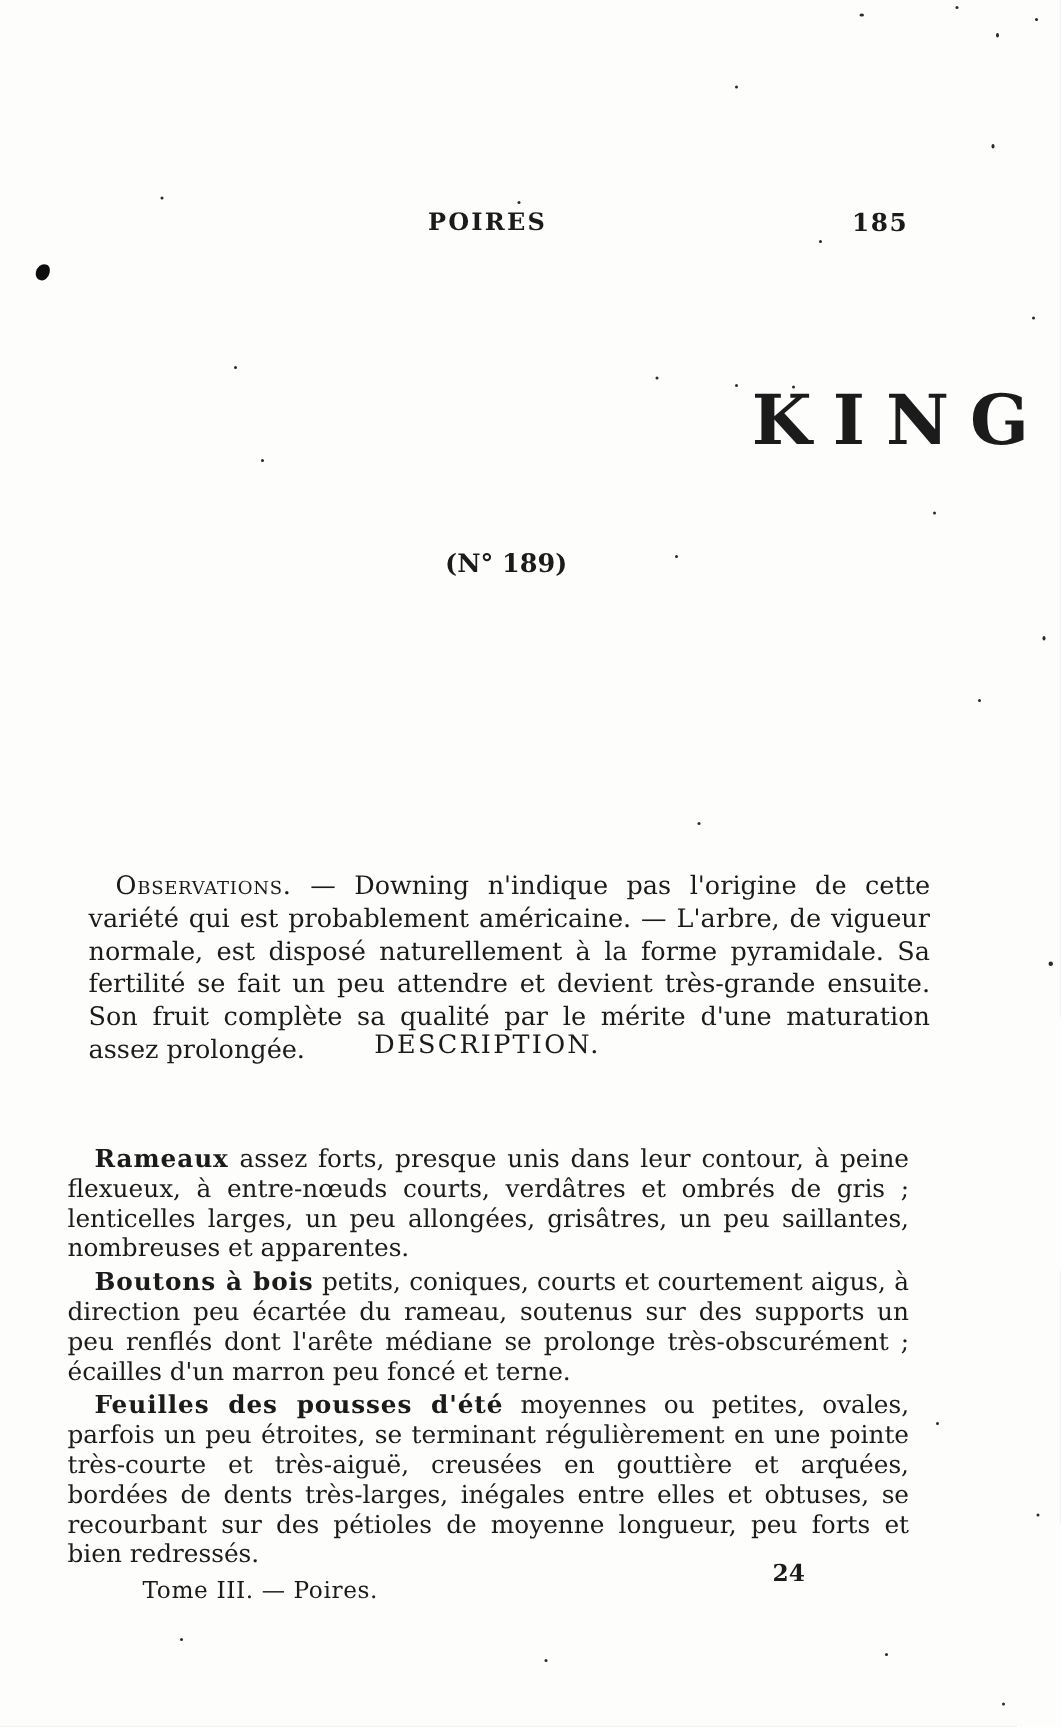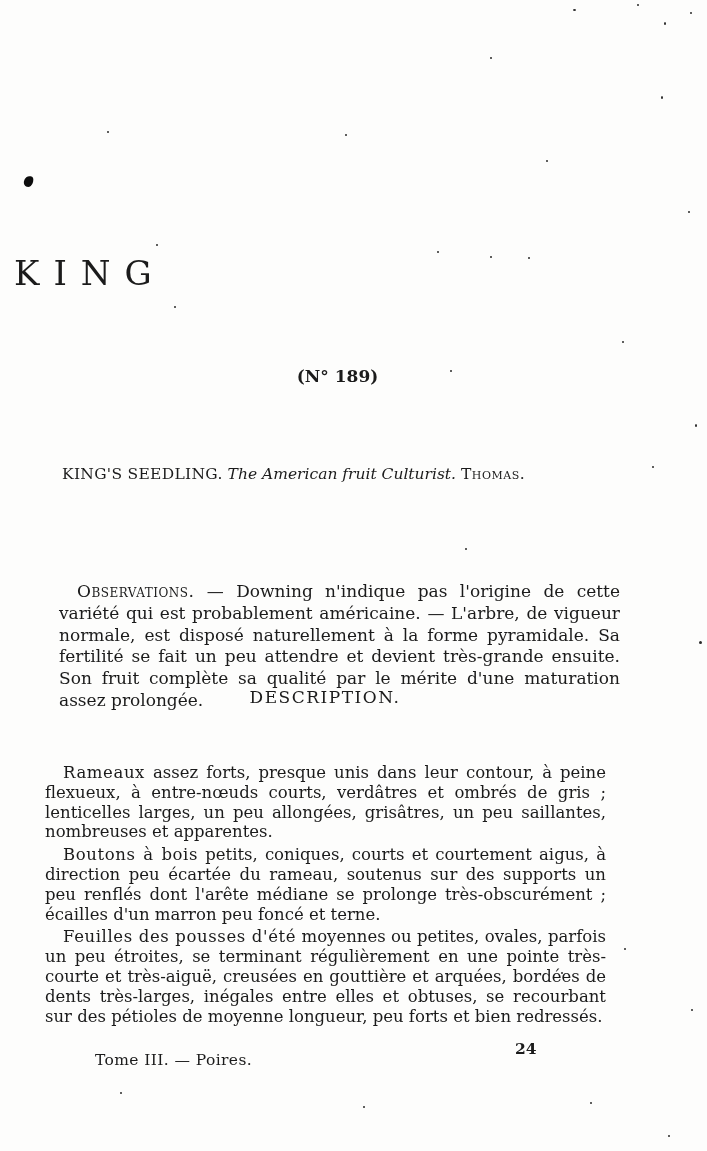--- a/index.html
+++ b/index.html
@@ -46,23 +46,23 @@
     border-radius: 60% 40% 55% 45%;
     transform: rotate(12deg);
   }
   
   .variety-title {
     position: absolute;
     top: 253px;
     left: 0;
     width: 700px;
     margin: 0;
-    text-align: left;
-    font-size: 34px;
-    font-weight: normal;
+    text-align: right;
+    font-size: 46px;
+    font-weight: bold;
     letter-spacing: 14px;
     text-indent: 14px;
   }
   .variety-number {
     position: absolute;
     top: 366px;
     left: 45px;
     width: 585px;
     text-align: center;
     font-size: 17px;
@@ -112,21 +112,21 @@
     left: 45px;
     width: 561px;
     font-size: 16.5px;
     line-height: 19.8px;
     text-align: justify;
   }
   .desc-par {
     margin: 0 0 3px 0;
     text-indent: 18px;
   }
-  .lead { font-weight: normal; letter-spacing: 0.6px; margin-top: 24px; }
+  .lead { font-weight: bold; letter-spacing: 0.6px; margin-top: 24px; }
   
   .page-footer {
     position: absolute;
     top: 1039px;
     left: 45px;
     width: 600px;
     font-size: 15.5px;
   }
   .footer-left { position: absolute; left: 50px; top: 12px; letter-spacing: 0.4px; text-align: right; }
   .footer-right { position: absolute; left: 470px; top: 0; font-weight: bold; }
@@ -135,33 +135,32 @@
     position: absolute;
     background: #2a2a2a;
     border-radius: 50%;
   }
 </style>
 </head>
 <body>
 
 <div class="page">
 
+  <header class="running-head">
+    <span class="running-title">POIRES</span>
+    <span class="page-number">185</span>
+  </header>
 
   <div class="ink-blot"></div>
 
   <h1 class="variety-title">KING</h1>
 
   <div class="variety-number">(N° 189)</div>
 
   <div class="citations">
-    <p class="citation">
-      <span class="cite-prefix">KING'S SEEDLING.</span>
-      <span class="cite-work">The American fruit Culturist.</span>
-      <span class="cite-author">Thomas.</span>
-    </p>
   </div>
 
   <p class="observations">
     <span class="obs-label">Observations.</span>
     <span>— Downing n'indique pas l'origine de cette variété qui est probablement américaine. — L'arbre, de vigueur normale, est disposé naturellement à la forme pyramidale. Sa fertilité se fait un peu attendre et devient très-grande ensuite. Son fruit complète sa qualité par le mérite d'une maturation assez prolongée.</span>
   </p>
 
   <h2 class="description-heading">DESCRIPTION.</h2>
 
   <section class="description">

